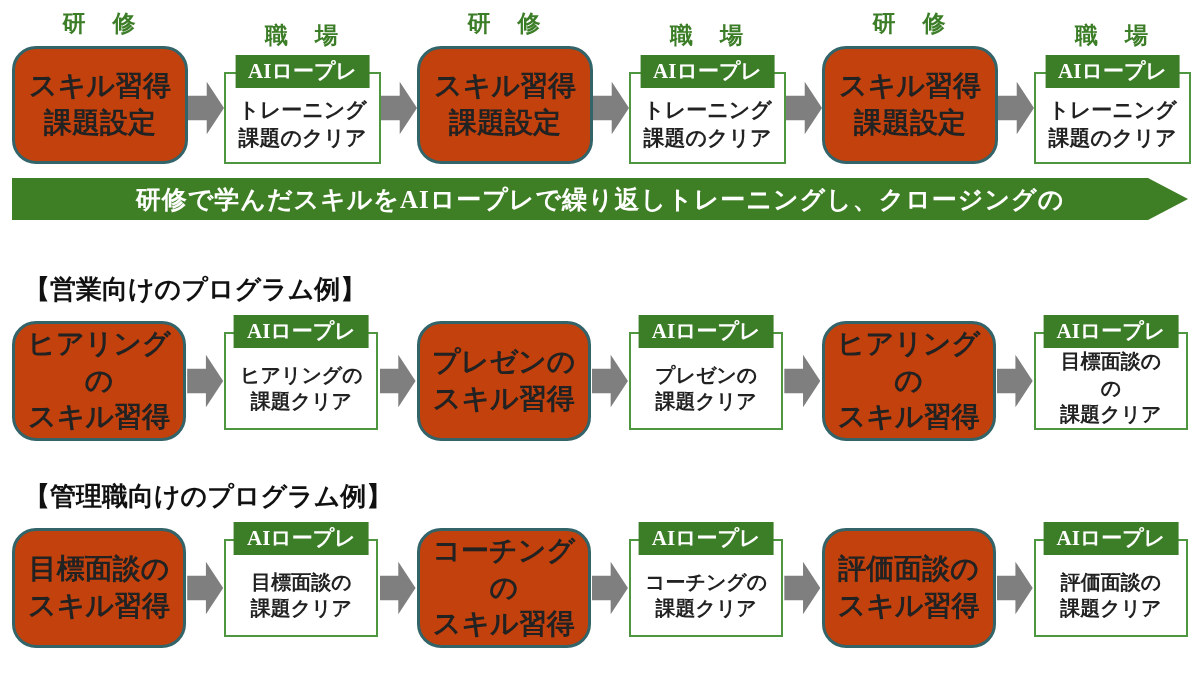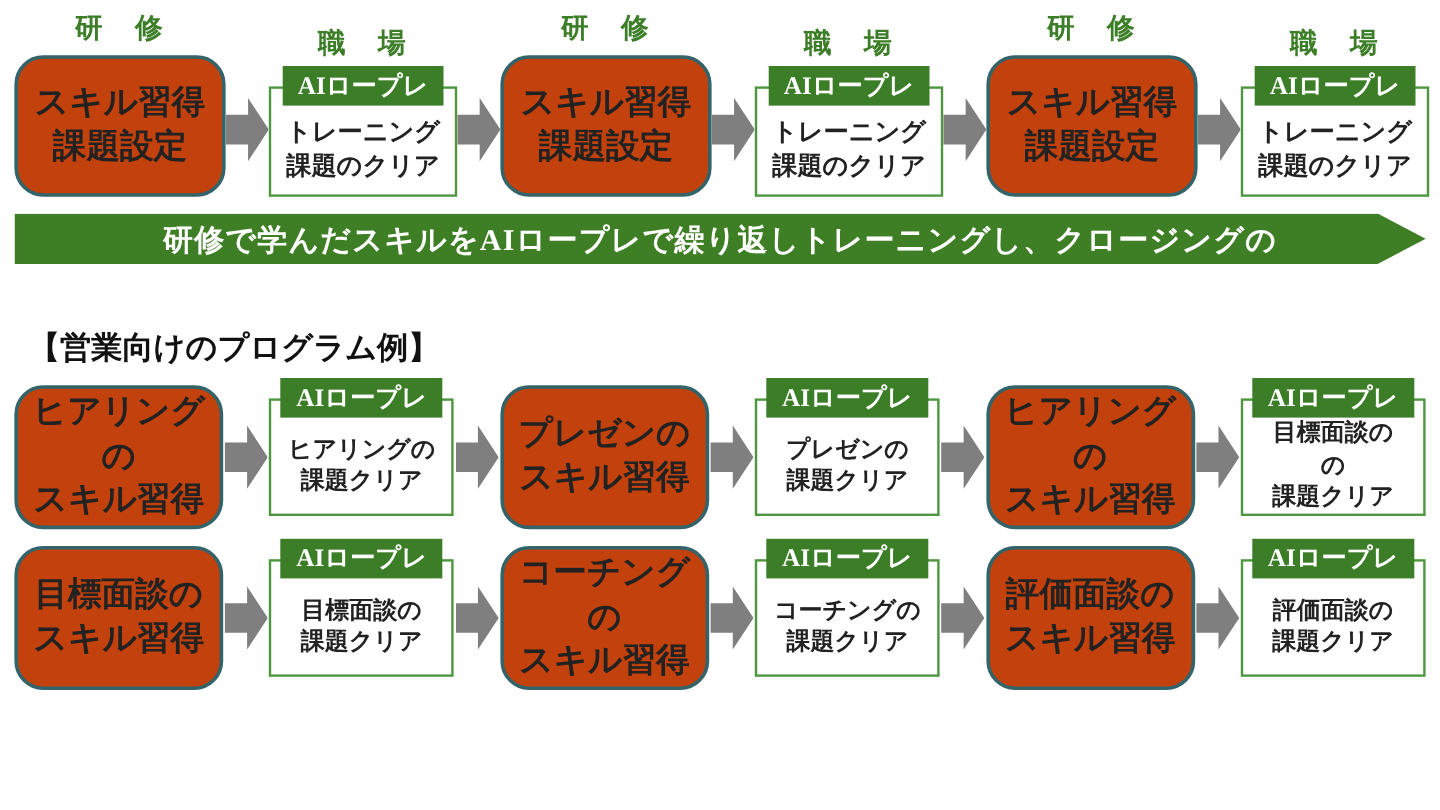--- a/index.html
+++ b/index.html
@@ -162,20 +162,21 @@
     <div class="white-wrap">
       <div class="tag">AIロープレ</div>
       <div class="white-box">
         <span class="line">目標面談の</span>
         <span class="line">の</span>
         <span class="line">課題クリア</span>
       </div>
     </div>
   </div>
 
+  <div class="section-heading second">【管理職向けのプログラム例】</div>
 
   <div class="prog-row">
     <div class="green-box">
       <span class="line">目標面談の</span>
       <span class="line">スキル習得</span>
     </div>
     <div class="arrow"></div>
     <div class="white-wrap">
       <div class="tag">AIロープレ</div>
       <div class="white-box">

